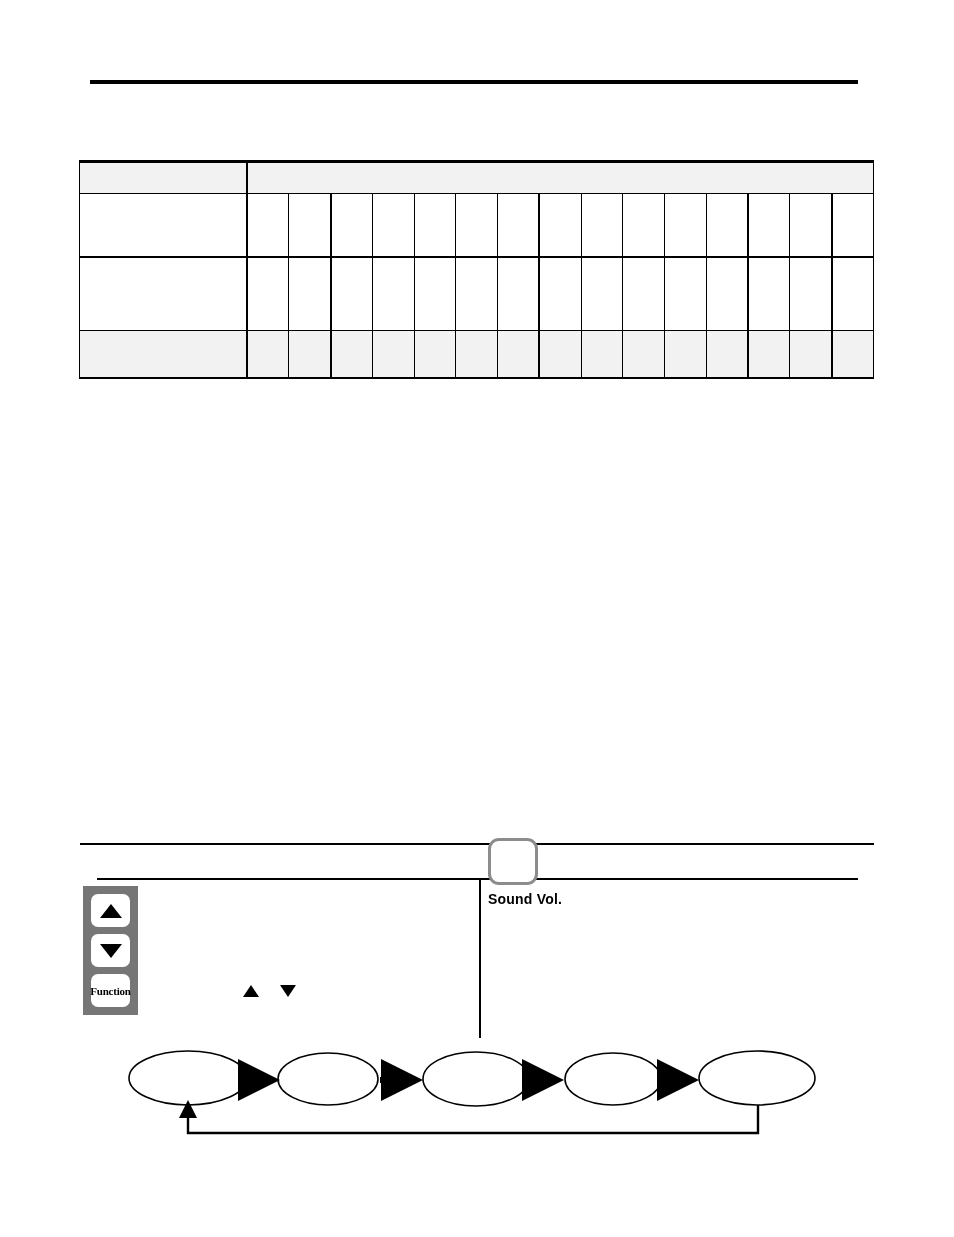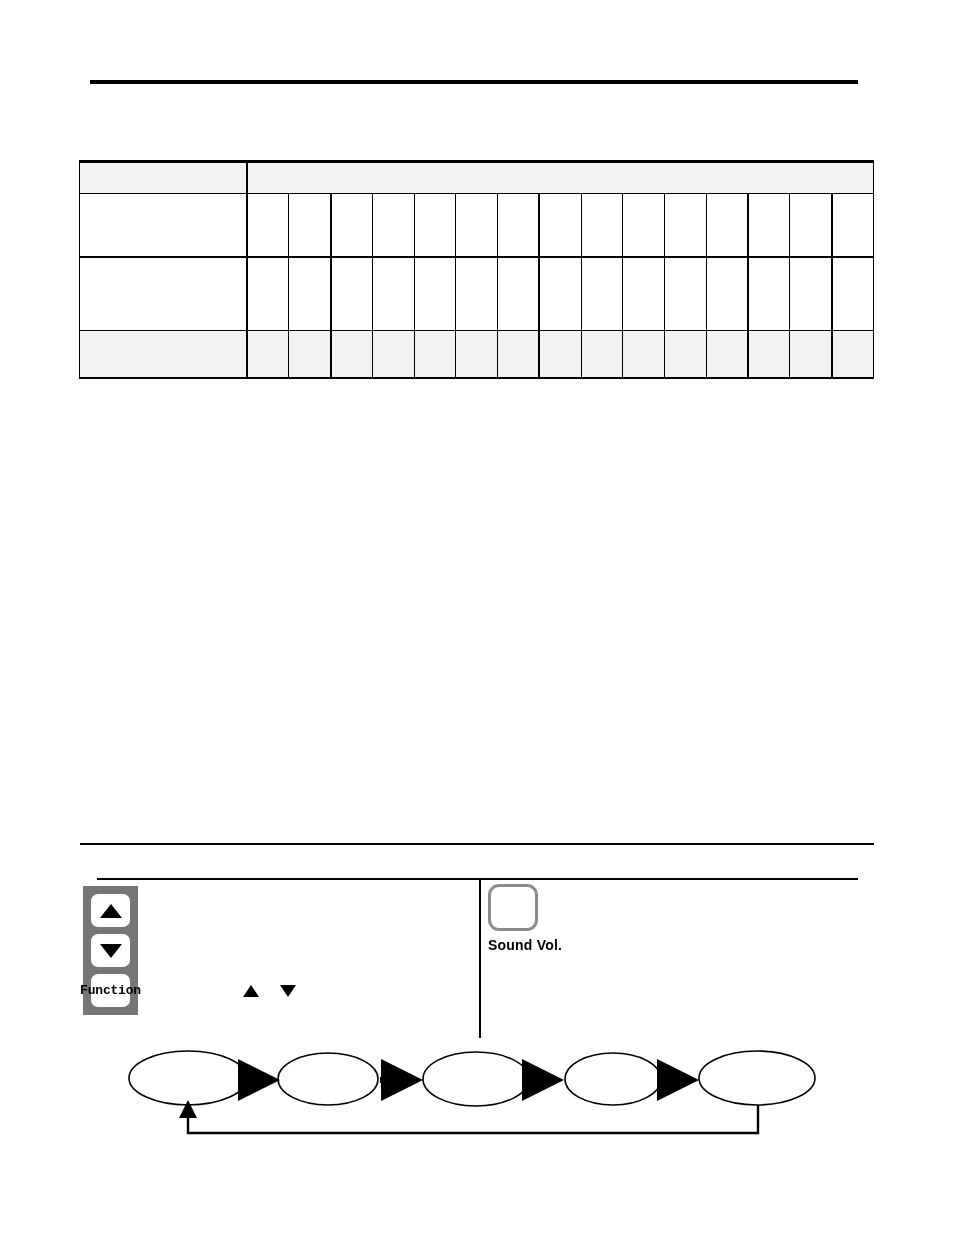--- a/index.html
+++ b/index.html
@@ -140,22 +140,22 @@
     border-right: 11px solid transparent;
     border-bottom: 14px solid #000;
   }
   .ctrl-btn .tri-down {
     width: 0; height: 0;
     border-left: 11px solid transparent;
     border-right: 11px solid transparent;
     border-top: 14px solid #000;
   }
   .ctrl-btn .fn-label {
-    font-family: Liberation Mono, monospace;
-    font-size: 13px;
+    font-family: Liberation Serif, serif;
+    font-size: 11px;
     font-weight: bold;
     color: #000;
     letter-spacing: -0.2px;
     text-align: center;
   }
 
   
   .inline-tris {
     position: absolute;
     left: 243px;
@@ -177,21 +177,21 @@
     width: 0; height: 0;
     border-left: 8px solid transparent;
     border-right: 8px solid transparent;
     border-top: 12px solid #000;
   }
 
   
   .soundvol {
     position: absolute;
     left: 488px;
-    top: 884px;
+    top: 838px;
   }
   .soundvol .key {
     width: 50px;
     height: 47px;
     border: 3px solid #8c8c8c;
     border-radius: 11px;
     background: #ffffff;
     box-sizing: border-box;
   }
   .soundvol .key-label {

